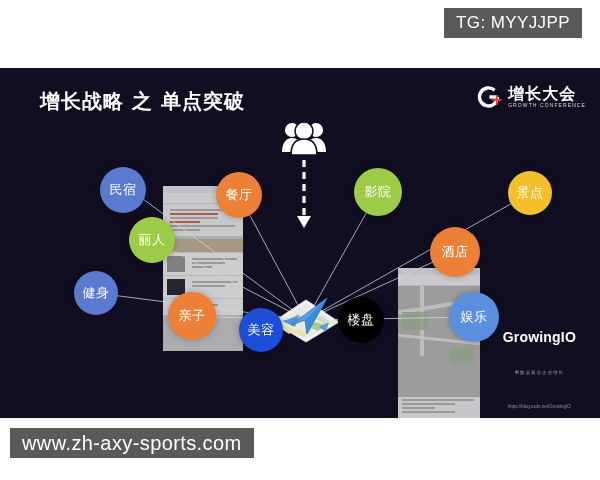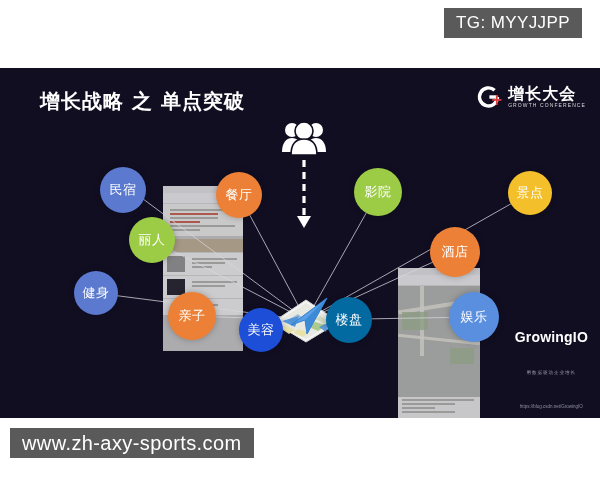--- a/index.html
+++ b/index.html
@@ -98,21 +98,21 @@
   .logo-conf-en {
     color: #d8d8d8;
     font-size: 5px;
     letter-spacing: 1.1px;
     font-family: "Liberation Sans", sans-serif;
   }
 
   
   .logo-gio {
     position: absolute;
-    right: 12px;
+    right: 24px;
     bottom: 8px;
     display: flex;
     flex-direction: column;
     align-items: center;
     line-height: 1.1;
     gap: 24px;
   }
   .gio-name {
     color: #ffffff;
     font-size: 14px;
@@ -350,21 +350,21 @@
   </div>
   <div class="bubble" style="left:216px; top:104px; width:46px; height:46px; background:#ec8037;">
     <span>餐厅</span>
   </div>
   <div class="bubble" style="left:168px; top:224px; width:48px; height:48px; background:#ec8037;justify-content:center;">
     <span>亲子</span>
   </div>
   <div class="bubble" style="left:239px; top:240px; width:44px; height:44px; background:#1d4ed8;">
     <span>美容</span>
   </div>
-  <div class="bubble" style="left:326px; top:229px; width:46px; height:46px; background:#0369a1;">
+  <div class="bubble" style="left:338px; top:229px; width:46px; height:46px; background:#000000;">
     <span>楼盘</span>
   </div>
   <div class="bubble" style="left:354px; top:100px; width:48px; height:48px; background:#9ccc45;">
     <span>影院</span>
   </div>
   <div class="bubble" style="left:449px; top:224px; width:50px; height:50px; background:#5a8fe0;">
     <span>娱乐</span>
   </div>
   <div class="bubble" style="left:430px; top:159px; width:50px; height:50px; background:#ec8037;">
     <span>酒店</span>

